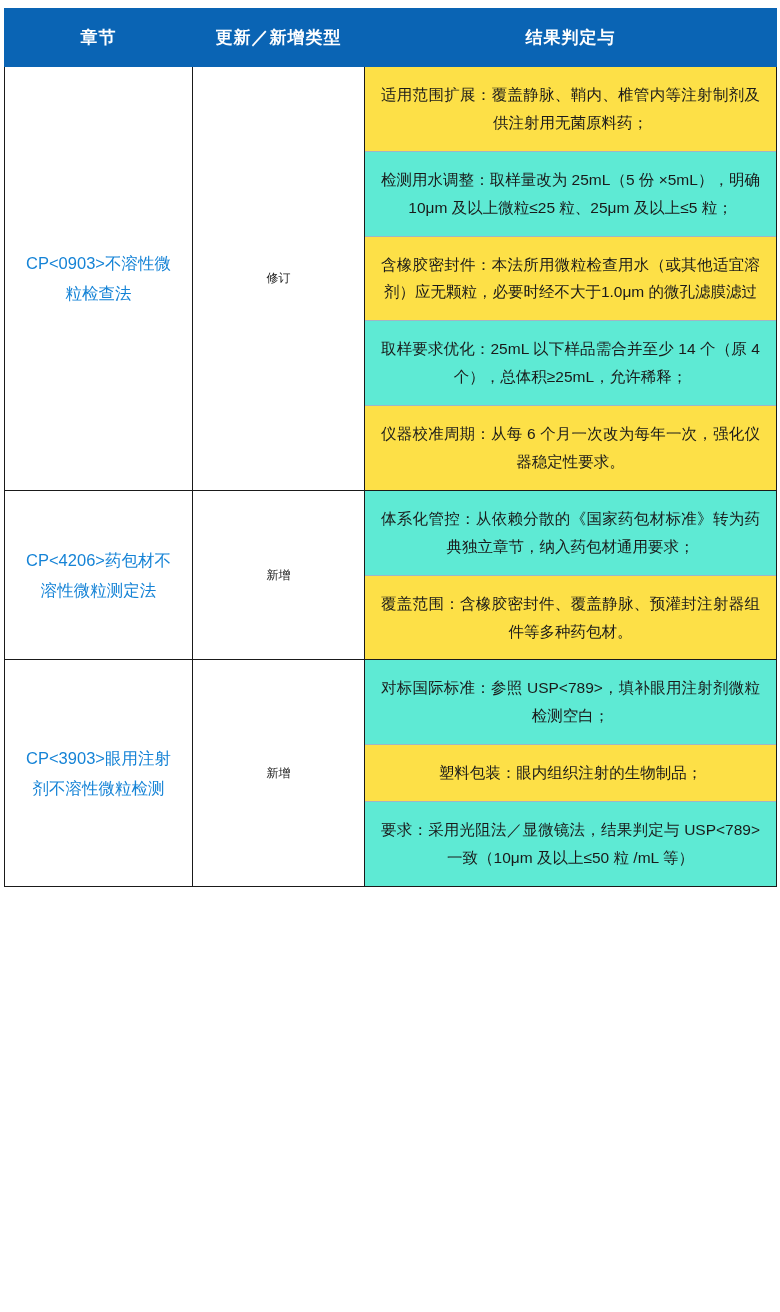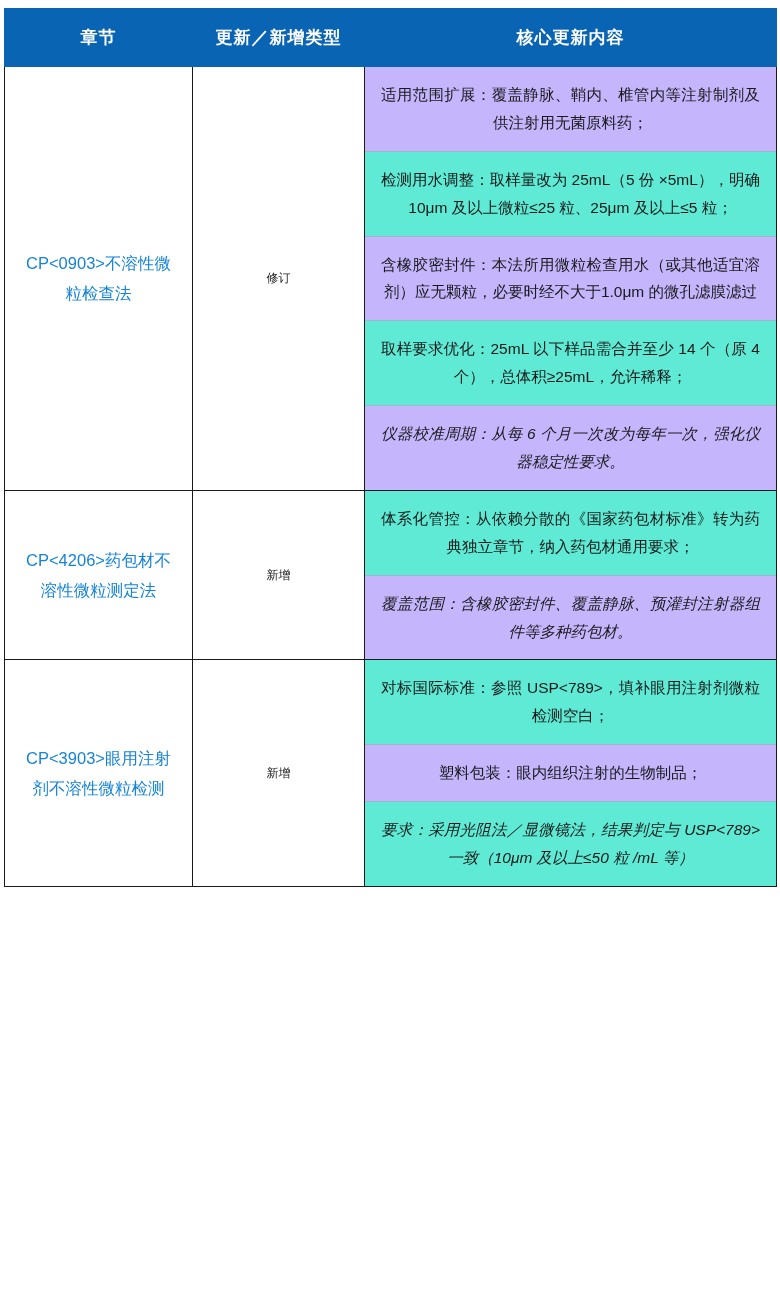--- a/index.html
+++ b/index.html
@@ -66,44 +66,43 @@
   .content-item {
     padding: 14px 16px;
     text-align: justify;
     text-align-last: center;
     border-bottom: 1px solid #9fb6c6;
     line-height: 1.8;
     font-size: 15.5px;
   }
   .content-item:last-child {
     border-bottom: none;
-    font-style: italic;
   }
   .content-item.shaded {
     background: #5eead4;
   }
   .content-item.plain {
-    background: #c4b5fd;
+    background: #fde047;
   }
 </style>
 </head>
 <body>
 
 <div class="table-wrap">
   <table class="spec-table">
     <colgroup>
       <col class="c1">
       <col class="c2">
       <col class="c3">
     </colgroup>
     <thead>
       <tr>
         <th>章节</th>
         <th>更新／新增类型</th>
-        <th>核心更新内容</th>
+        <th>结果判定与</th>
       </tr>
     </thead>
     <tbody>
       <tr>
         <td class="chapter">CP&lt;0903&gt;不溶性微粒检查法</td>
         <td class="type">修订</td>
         <td class="content-cell">
           <div class="content-list">
             <div class="content-item plain">适用范围扩展：覆盖静脉、鞘内、椎管内等注射制剂及供注射用无菌原料药；</div>
             <div class="content-item shaded">检测用水调整：取样量改为 25mL（5 份 ×5mL），明确 10μm 及以上微粒≤25 粒、25μm 及以上≤5 粒；</div>

